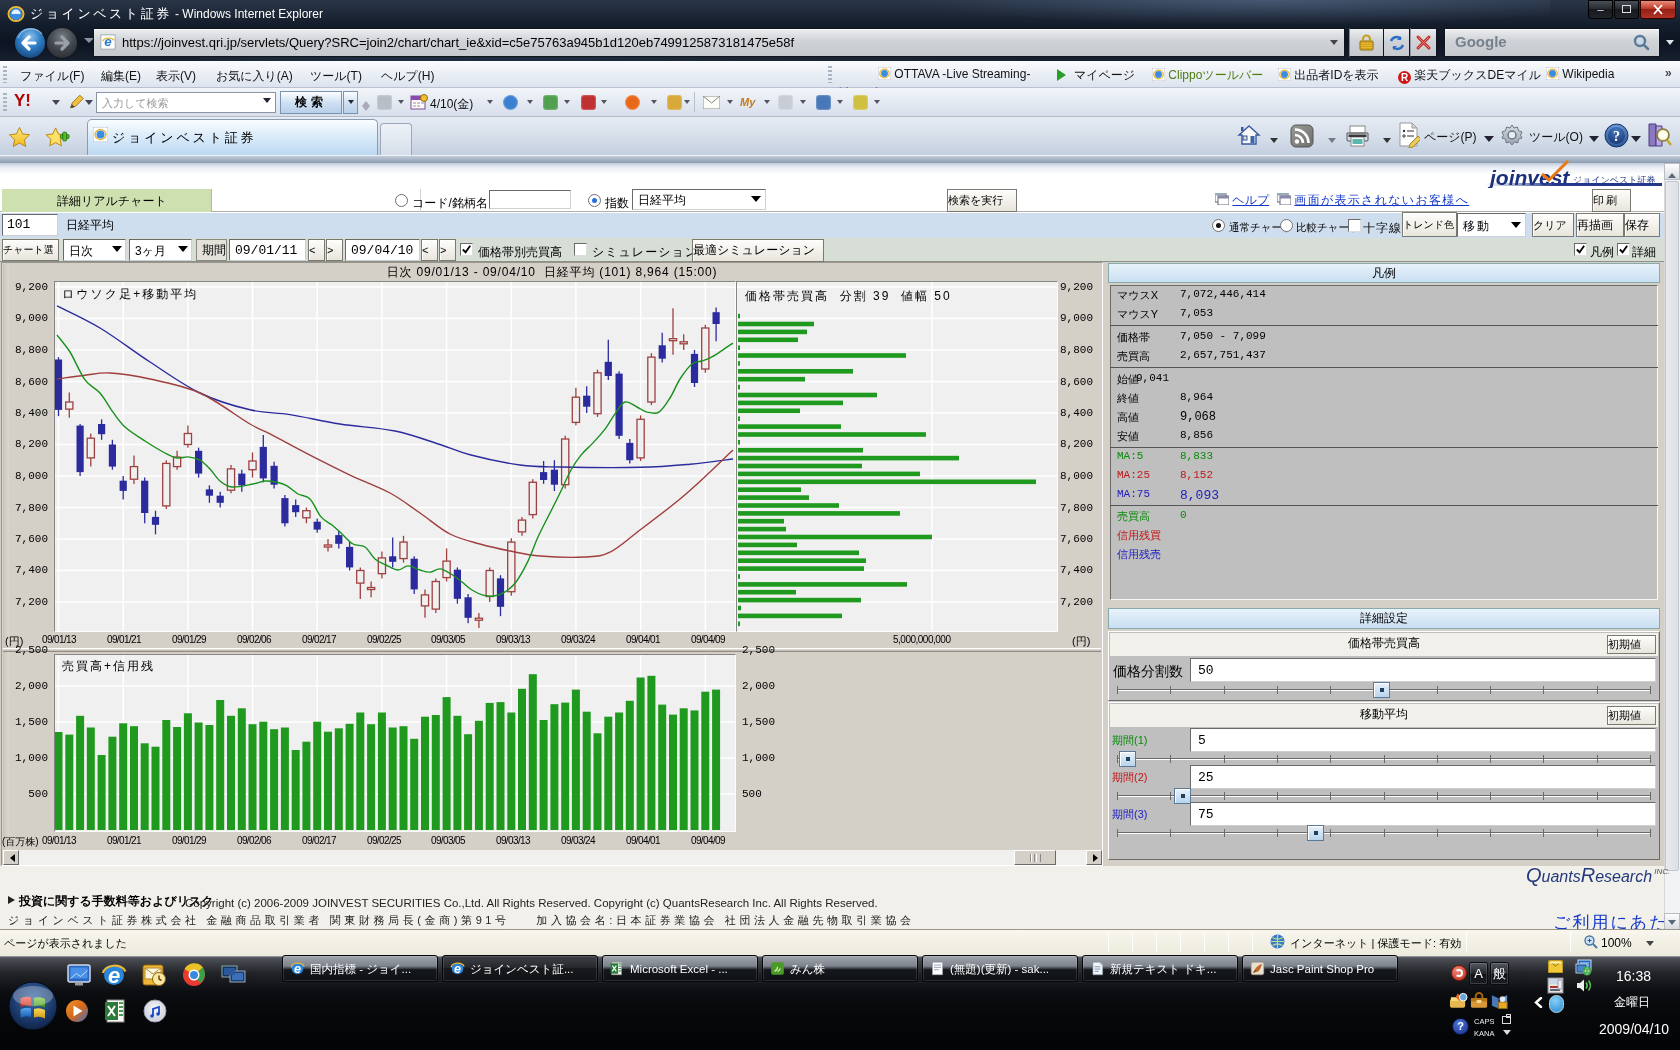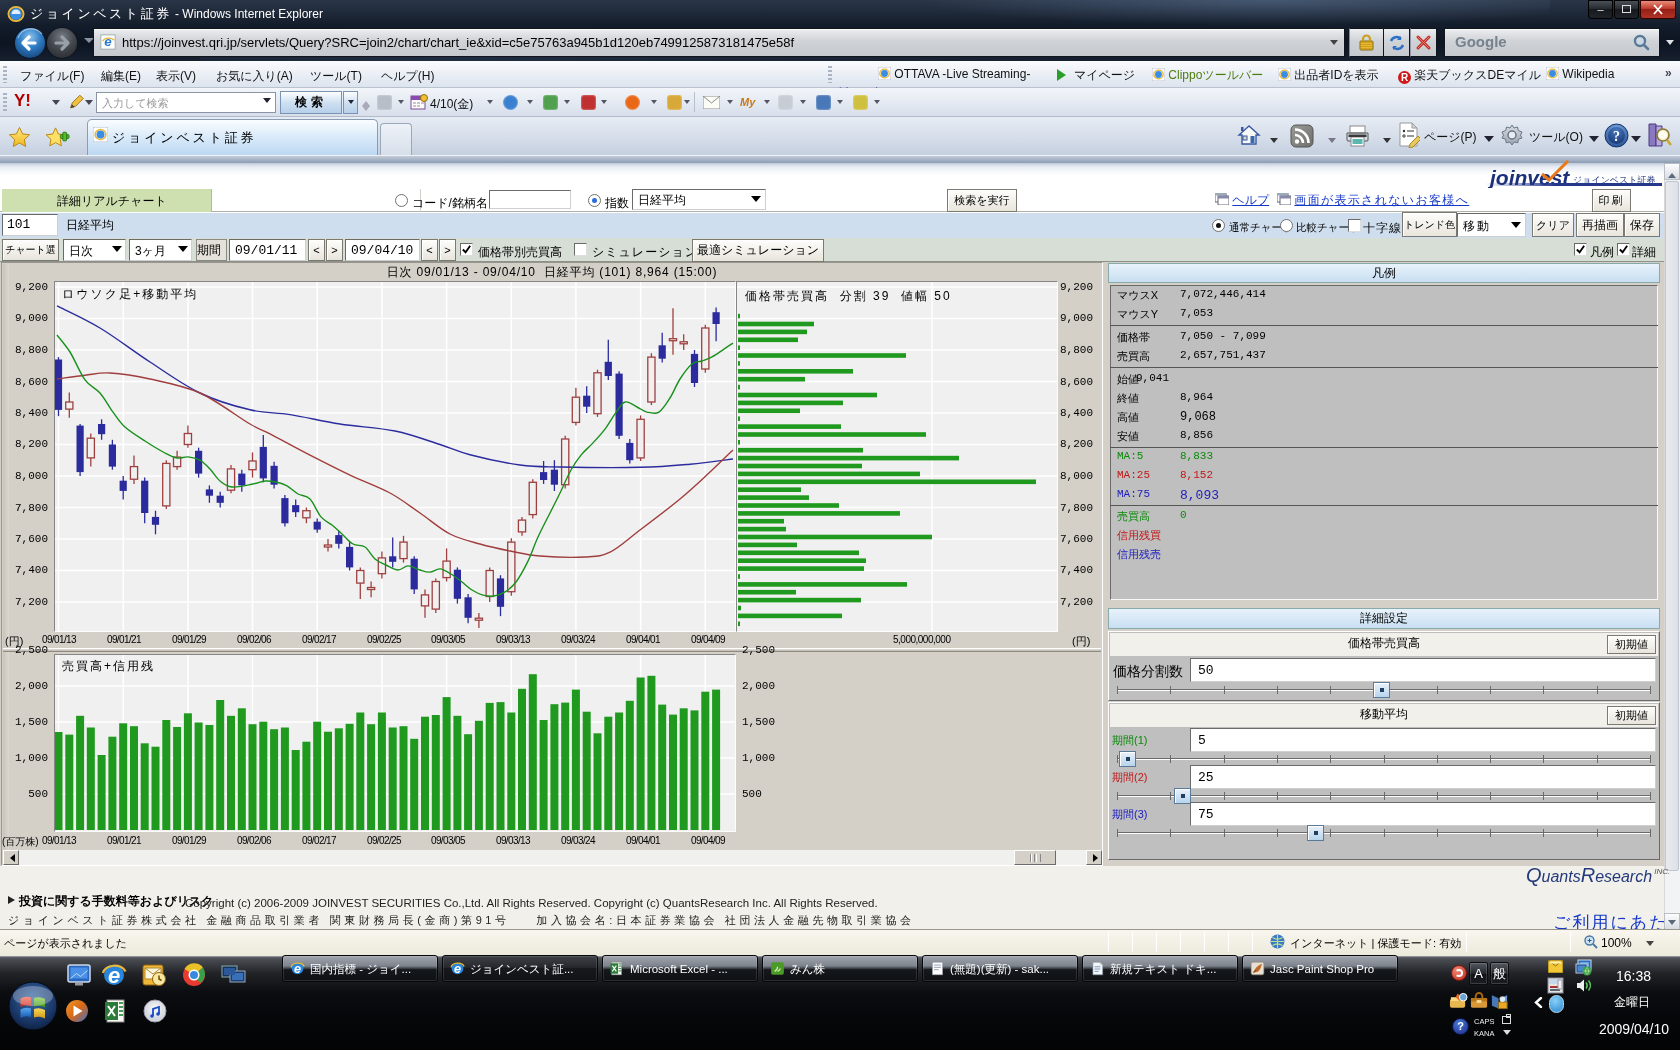--- a/index.html
+++ b/index.html
@@ -1,17 +1,17 @@
 <!DOCTYPE html>
 <html><head><meta charset="utf-8"><title>x</title><style>
 *{margin:0;padding:0;box-sizing:border-box}
 html,body{width:1680px;height:1050px;overflow:hidden;font-family:"Liberation Sans",sans-serif;position:relative;background:#fff}
 .abs{position:absolute}
 .mono{font-family:"Liberation Mono",monospace}
-.btn3{background:linear-gradient(#fdfdfb,#e8e5dc);border:1px solid #7a7a72;box-shadow:inset 1px 1px 0 #fff;color:#000;text-align:center}
+.btn3{background:linear-gradient(#fdfdfb,#e8e5dc);border:1px solid #7a7a72;box-shadow:inset 1px 1px 0 #fff;color:#000;text-align:left}
 .whitebox{background:#fff;border:1px solid;border-color:#6a6a6a #cfcfcf #cfcfcf #6a6a6a}
 .link{color:#1538c8;text-decoration:underline}
 </style></head><body>
 <div class="abs" style="left:0;top:0;width:1680px;height:61px;background:linear-gradient(180deg,#2a3648 0%,#141d2b 40%,#0d1422 70%,#16202f 100%)"></div>
 <div class="abs" style="left:850px;top:0;width:700px;height:30px;background:radial-gradient(ellipse at 60% 0%,rgba(120,150,190,.35),rgba(0,0,0,0) 60%)"></div>
 <div class="abs" style="left:200px;top:25px;width:900px;height:36px;background:radial-gradient(ellipse at 30% 100%,rgba(80,110,150,.18),rgba(0,0,0,0) 70%)"></div>
 <svg class="abs" style="left:7px;top:5px" width="18" height="18" viewBox="0 0 18 18">
     <ellipse cx="9" cy="9" rx="7.5" ry="7" fill="none" stroke="#e8b83c" stroke-width="2"></ellipse>
     <circle cx="9" cy="9" r="6" fill="#3a8de0"></circle>
     <path d="M4.5 9a4.5 4.5 0 0 1 9 0z" fill="#fff" opacity=".85"></path>
@@ -332,21 +332,21 @@
 <div class="abs" style="left:0;top:238px;width:1664px;height:24px;background:#d6ded6;border-bottom:1px solid #8a928a"></div>
 <div class="abs btn3" style="left:2px;top:239px;width:57px;height:22px;font-size:10px;line-height:20px">チャート選択</div>
 <div class="abs whitebox" style="left:63px;top:239px;width:63px;height:22px">
     <div style="margin:3px 0 0 5px;font-size:12px">日次</div>
   </div>
 <div class="abs" style="left:112px;top:246px;width:0;height:0;border:5px solid transparent;border-top:6px solid #000"></div>
 <div class="abs whitebox" style="left:129px;top:239px;width:63px;height:22px">
     <div style="margin:3px 0 0 5px;font-size:12px">3ヶ月</div>
   </div>
 <div class="abs" style="left:178px;top:246px;width:0;height:0;border:5px solid transparent;border-top:6px solid #000"></div>
-<div class="abs" style="left:196px;top:239px;width:31px;height:22px;background:#e4e1da;border:1px solid #8a8a82;font-size:12px;text-align:left;line-height:20px">期間</div>
+<div class="abs" style="left:196px;top:239px;width:31px;height:22px;background:#e4e1da;border:1px solid #8a8a82;font-size:12px;text-align:right;line-height:20px">期間</div>
 <div class="abs whitebox" style="left:229px;top:239px;width:77px;height:22px">
     <div style="margin:3px 0 0 5px;font-size:13px" class="mono">09/01/11</div>
   </div>
 <div class="abs btn3" style="left:308px;top:239px;width:17px;height:22px;font-size:11px;line-height:20px">&lt;</div>
 <div class="abs btn3" style="left:326px;top:239px;width:17px;height:22px;font-size:11px;line-height:20px">&gt;</div>
 <div class="abs whitebox" style="left:345px;top:239px;width:75px;height:22px">
     <div style="margin:3px 0 0 5px;font-size:13px" class="mono">09/04/10</div>
   </div>
 <div class="abs btn3" style="left:421px;top:239px;width:17px;height:22px;font-size:11px;line-height:20px">&lt;</div>
 <div class="abs btn3" style="left:439px;top:239px;width:17px;height:22px;font-size:11px;line-height:20px">&gt;</div>

